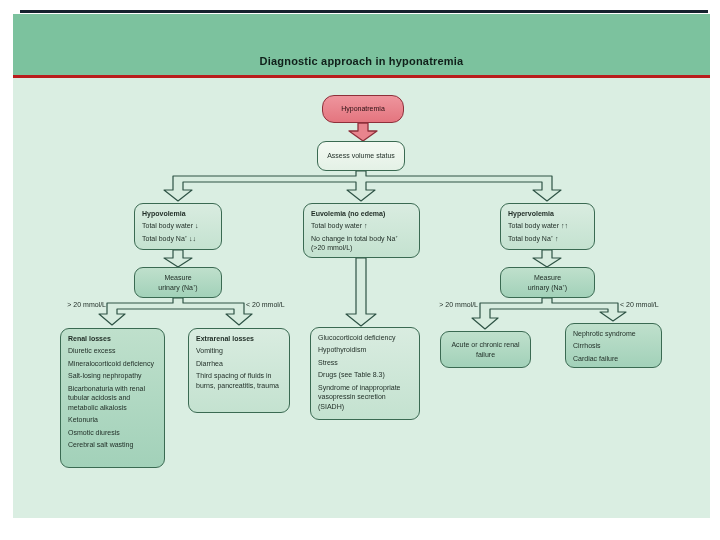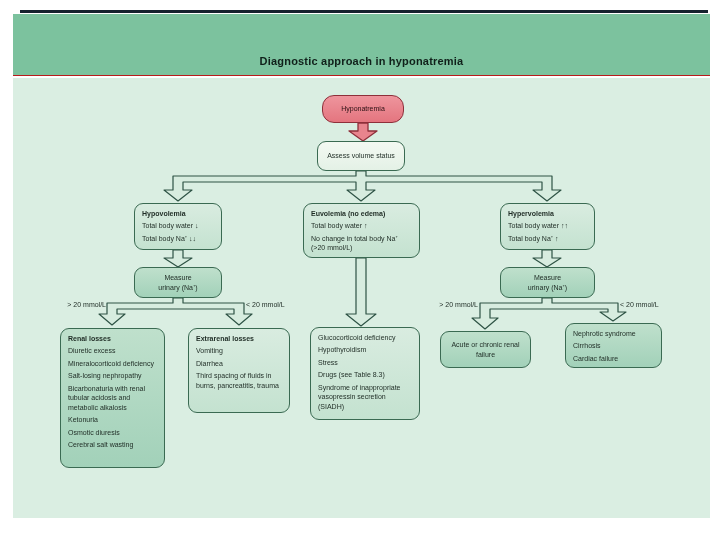--- a/index.html
+++ b/index.html
@@ -7,21 +7,21 @@
     width:720px;height:540px;overflow:hidden;background:#ffffff;
     font-family:"Liberation Sans", sans-serif;
     -webkit-font-smoothing:antialiased;
   }
   #slide{position:relative;width:720px;height:540px;background:#ffffff;}
 
   #top-rule{position:absolute;left:20px;top:10px;width:688px;height:3px;background:#16222e;}
 
   #header-band{
     position:absolute;left:13px;top:14px;width:697px;height:61px;
-    background:#7cc29e;border-bottom:1px solid #b91c1c;
+    background:#7cc29e;border-bottom:3px solid #b91c1c;
     display:flex;align-items:flex-end;justify-content:center;
   }
   #page-title{
     font-size:11px;font-weight:bold;color:#10201a;letter-spacing:.2px;
     padding-bottom:8px;
   }
 
   #panel{
     position:absolute;left:13px;top:78px;width:697px;height:440px;
     background:#daeee2;

